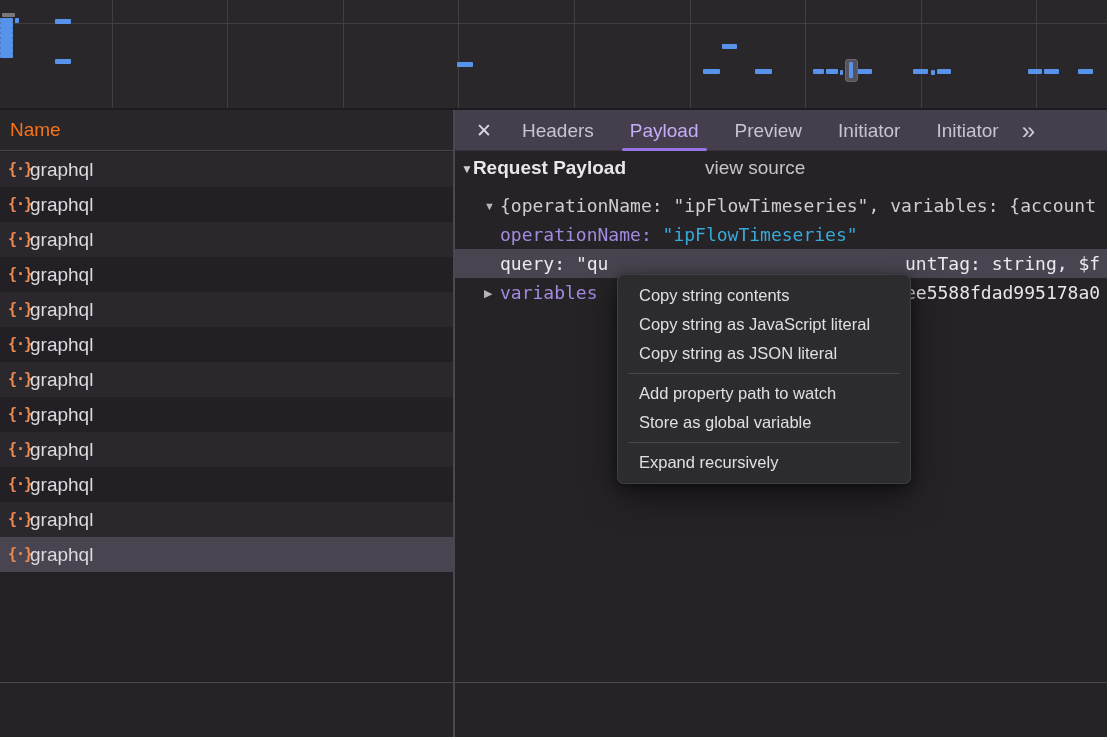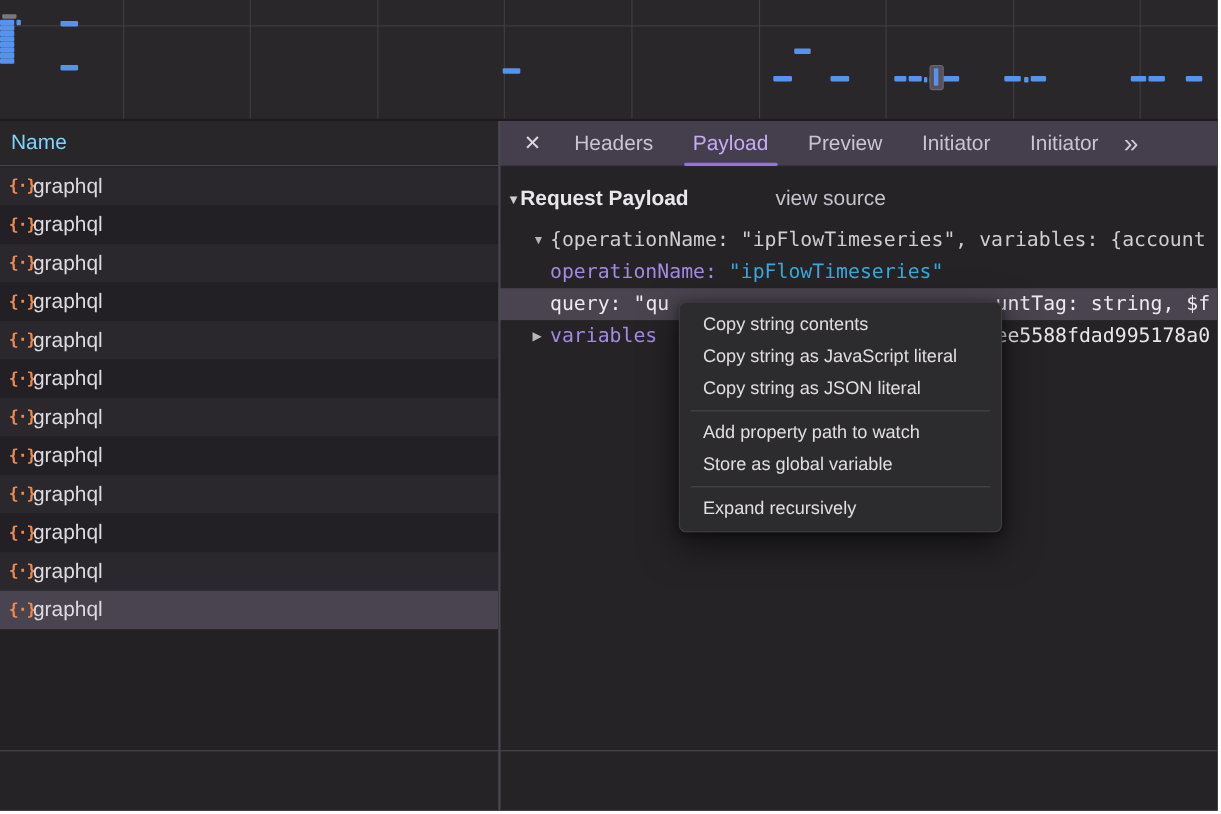--- a/index.html
+++ b/index.html
@@ -17,21 +17,21 @@
   .marker { position:absolute; background:#57525c; border:1px solid #6a6570; border-radius:3px; }
   .marker-inner { position:absolute; background:var(--bar-blue); border-radius:1px; }
 
   
   .main { position:absolute; left:0; top:110px; width:100%; height:572px; display:flex; }
   .v-divider { position:absolute; left:453px; top:110px; bottom:0; width:2px; background:#4b4750; z-index:5; }
 
   
   .left-panel { position:relative; width:453px; height:100%; background:#242124; }
   .name-header { height:41px; line-height:40px; padding-left:10px; background:#29262a;
-                 border-bottom:1px solid #47434b; color:#7dd3fc; font-size:19px; }
+                 border-bottom:1px solid #47434b; color:#f97316; font-size:19px; }
   .req-rows { position:absolute; left:0; right:0; top:42px; bottom:0; overflow:hidden; }
   .req-row { height:35px; line-height:35px; display:flex; align-items:center;
              background:#2b282d; color:#dddae0; font-size:19px; cursor:default; }
   .req-row.alt { background:#222025; }
   .req-row.selected { background:var(--sel-bg); }
   .req-icon { width:30px; padding-left:8px; color:var(--icon-orange);
               font-family:"DejaVu Sans Mono", monospace; font-size:15px; font-weight:bold; letter-spacing:-1px; }
 
   
   .right-panel { position:relative; flex:1; height:100%; background:#262327; overflow:hidden; }
@@ -41,21 +41,21 @@
   .tab { position:relative; height:41px; line-height:41px; padding:0 15px; margin-left:6px;
          color:#c9c4cf; font-size:19px; cursor:default; white-space:nowrap; }
   .tab.active { color:#c6acf6; }
   .tab.active::after { content:""; position:absolute; left:7px; right:7px; bottom:0;
                        height:3px; border-radius:2px; background:var(--accent); }
   .overflow-btn { margin-left:8px; color:#cfccd4; font-size:24px; line-height:41px; cursor:default;
                   letter-spacing:-2px; }
 
   
   .payload { position:absolute; left:0; right:0; top:42px; bottom:0; overflow:hidden; }
-  .section-header { margin-top:13px; height:32px; line-height:32px; position:relative;
+  .section-header { margin-top:0; height:32px; line-height:32px; position:relative;
                     padding-left:8px; white-space:nowrap; }
   .section-tri { color:#cfccd2; font-size:12px; vertical-align:1px; }
   .section-title { color:#e9e6ec; font-size:19px; font-weight:bold; }
   .view-source { position:absolute; left:252px; top:0; color:#c6c2ca; font-size:19px; cursor:pointer; }
   .tree { margin-top:7px; font-family:"DejaVu Sans Mono", monospace; font-size:18px; }
   .trow { height:29px; line-height:29px; white-space:nowrap; overflow:hidden; position:relative; }
   .tri { display:inline-block; width:16px; margin-left:31px; color:#b8b5bc; font-size:11px;
          font-family:"Liberation Sans", sans-serif; vertical-align:2px; }
   .indent { display:inline-block; width:47px; }
   .preview-text { color:#cfccd2; }

